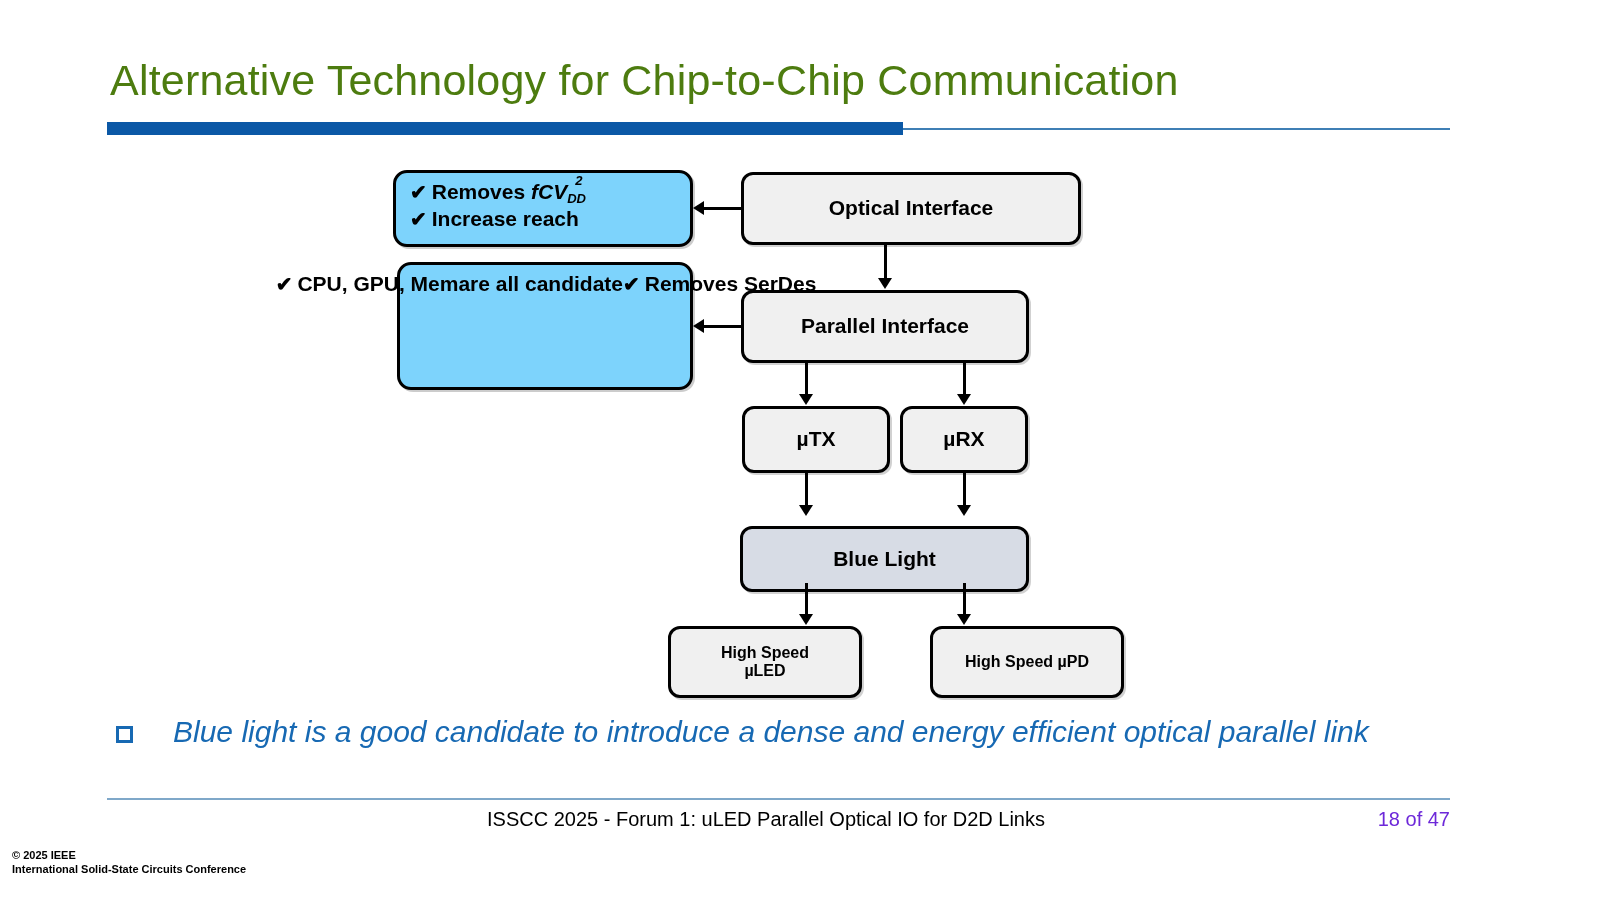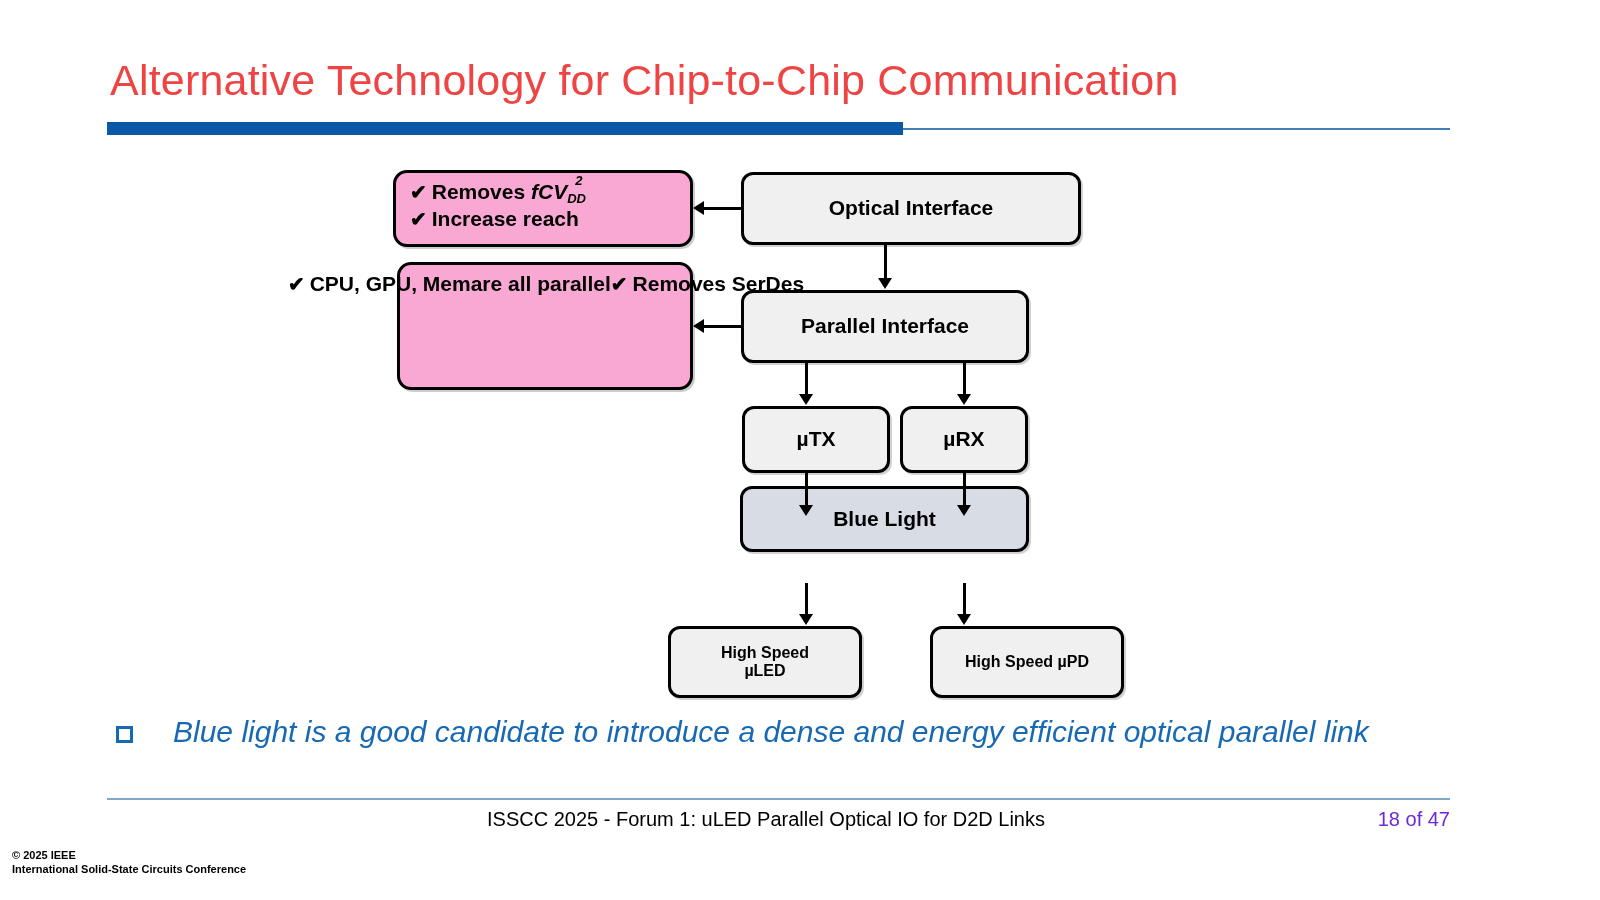--- a/index.html
+++ b/index.html
@@ -20,21 +20,21 @@
   }
 
   
   .title {
     position: absolute;
     left: 110px; top: 57px;
     width: 1360px;
     font-size: 43px;
     font-weight: 400;
     letter-spacing: 0.2px;
-    color: #ef4444;
+    color: #4d7c0f;
     white-space: nowrap;
     line-height: 1.1;
   }
   .title-rule-thin {
     position: absolute;
     left: 107px; top: 128px;
     width: 1343px; height: 2px;
     background: #3f7fb5;
   }
   .title-rule-thick {
@@ -62,32 +62,32 @@
     text-align: center;
     font-weight: bold;
     color: #000;
     line-height: 1.15;
   }
   .node.shadowed { box-shadow: 2px 2px 0 rgba(0,0,0,0.18); }
   .node-optical   { left: 741px; top: 172px; width: 340px; height: 73px; font-size: 21px; }
   .node-parallel  { left: 741px; top: 290px; width: 288px; height: 73px; font-size: 21px; }
   .node-utx       { left: 742px; top: 406px; width: 148px; height: 67px; font-size: 21px; }
   .node-urx       { left: 900px; top: 406px; width: 128px; height: 67px; font-size: 21px; }
-  .node-bluelight { left: 740px; top: 486px; width: 289px; height: 66px; font-size: 21px;
+  .node-bluelight { left: 740px; top: 526px; width: 289px; height: 66px; font-size: 21px;
                     background: #d7dce5; }
   .node-uled      { left: 668px; top: 626px; width: 194px; height: 72px; font-size: 16px; }
   .node-upd       { left: 930px; top: 626px; width: 194px; height: 72px; font-size: 16px; }
 
   
   .callout {
     position: absolute;
     box-sizing: border-box;
     border: 3px solid #000;
     border-radius: 14px;
-    background: #f9a8d4;
+    background: #7dd3fc;
     color: #000;
     font-weight: bold;
     padding: 6px 12px 6px 14px;
     box-shadow: 2px 2px 0 rgba(0,0,0,0.20);
   }
   .callout-1 { left: 393px; top: 170px; width: 300px; height: 77px; font-size: 21px; }
   .callout-2 { left: 397px; top: 262px; width: 296px; height: 128px; font-size: 21px;
                display: flex; flex-direction: row; justify-content: center; }
   .callout .line { white-space: nowrap; margin: 1px 0; }
   .chk { font-size: 20px; margin-right: 5px; }
@@ -199,21 +199,21 @@
       <div class="line">
         <span class="chk">✔</span><span>Increase reach</span>
       </div>
     </div>
 
     <div class="callout callout-2">
       <div class="line">
         <span class="chk">✔</span><span>CPU, GPU, Mem</span>
       </div>
       <div class="line">
-        <span>are all parallel</span>
+        <span>are all candidate</span>
       </div>
       <div class="line">
         <span class="chk">✔</span><span>Removes SerDes</span>
       </div>
     </div>
 
     <div class="node node-optical shadowed">
       <span>Optical Interface</span>
     </div>
     <div class="node node-parallel shadowed">

